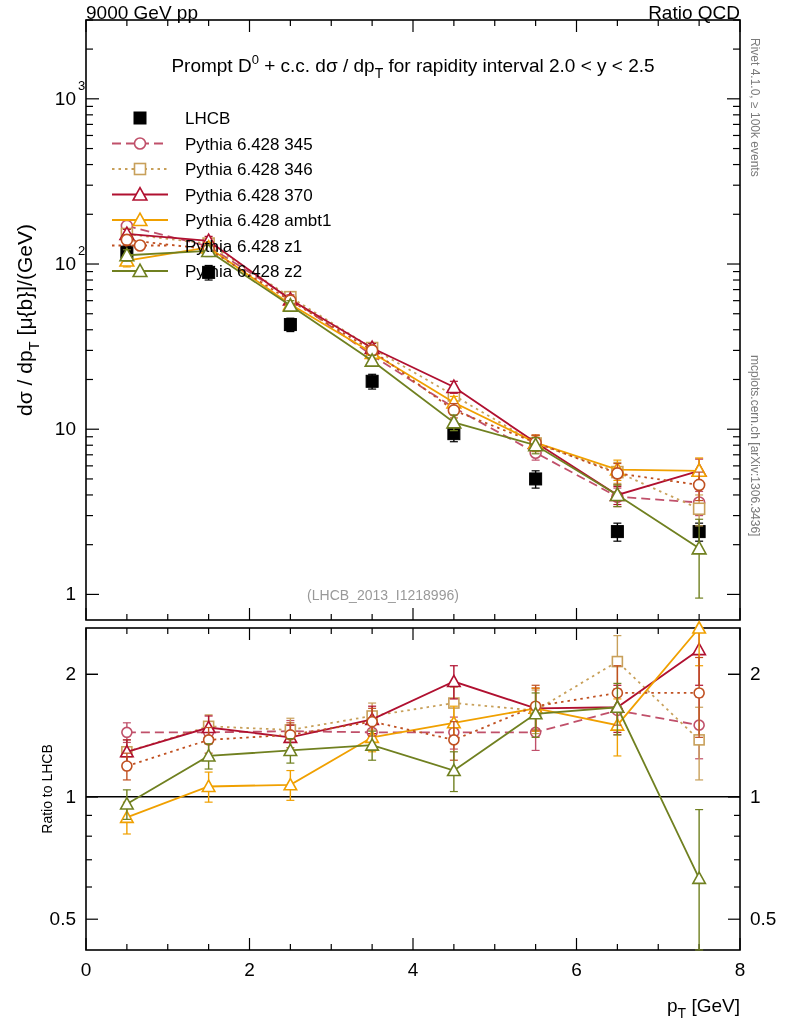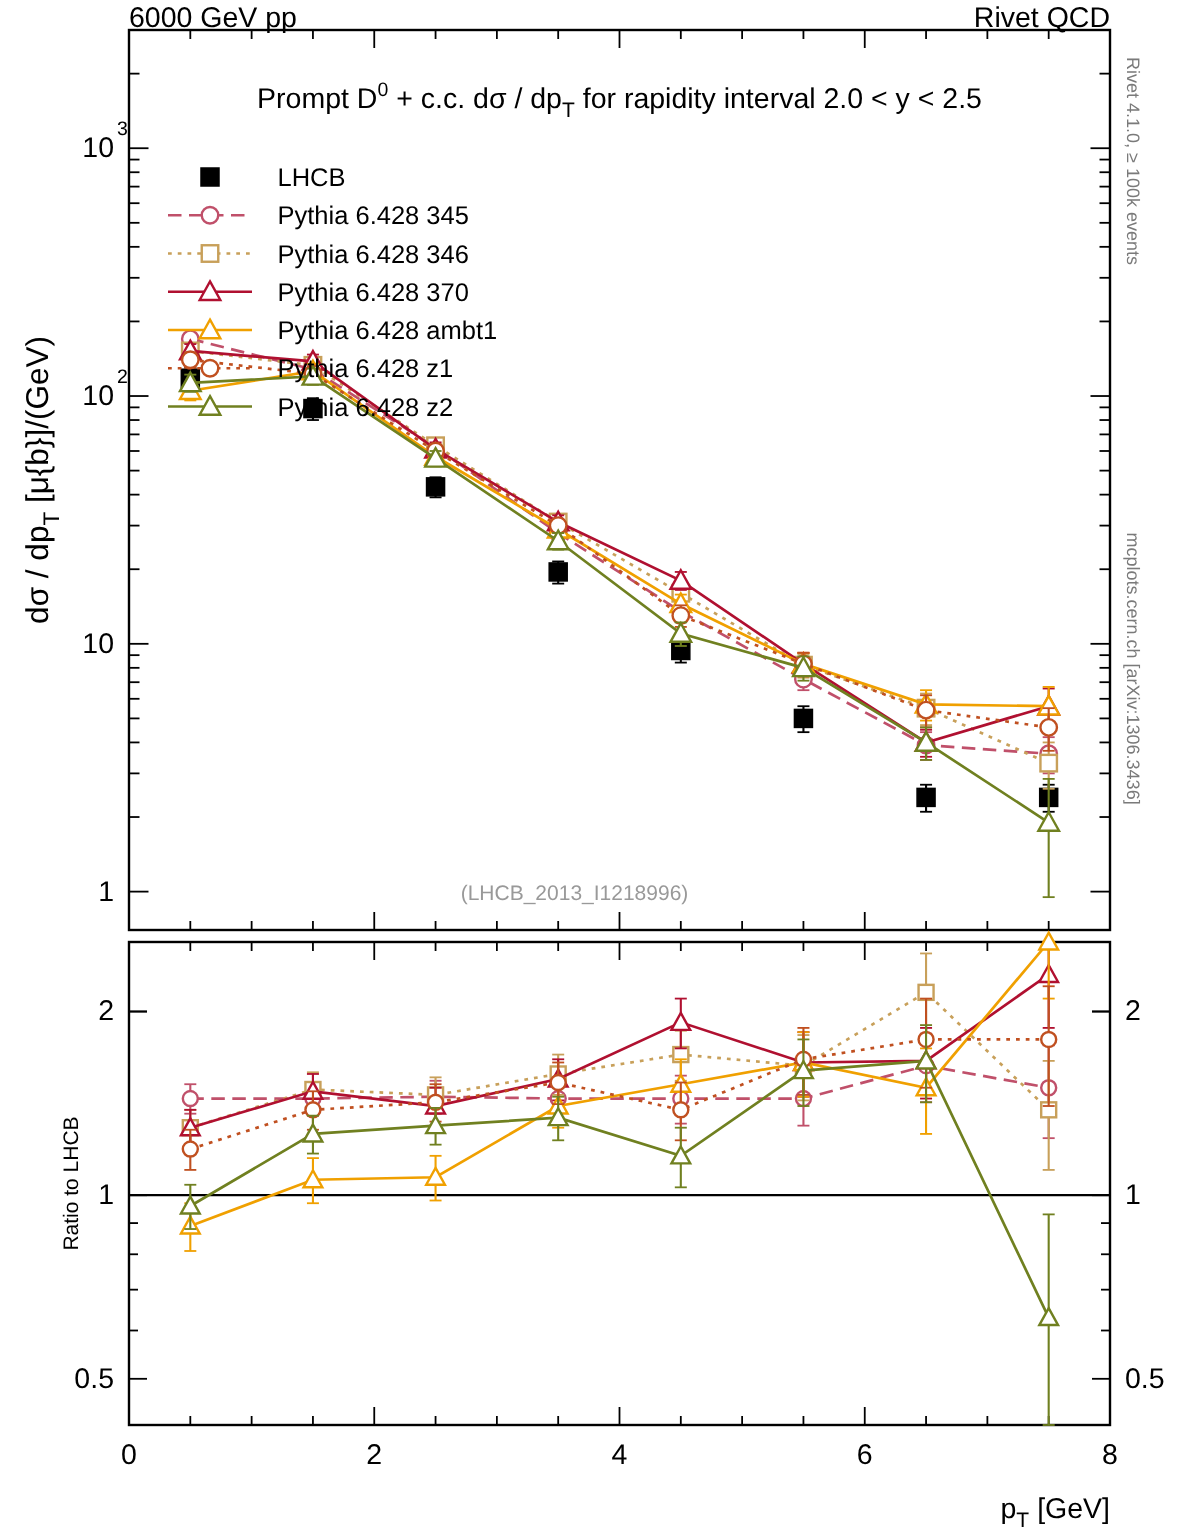--- a/index.html
+++ b/index.html
@@ -15,22 +15,22 @@
   .rot{transform-origin:0 0;white-space:nowrap;}
   .rightnote{font-size:12px;fill:#7a7a7a;color:#7a7a7a;}
   svg{display:block;}
   text{font-family:"Liberation Sans", sans-serif;}
 </style>
 </head>
 <body>
 
 <div id="root">
 
-  <div class="abs hdr" style="left:86px;top:2px;">6000 GeV pp</div>
-  <div class="abs hdr" style="right:46px;top:2px;">Rivet QCD</div>
+  <div class="abs hdr" style="left:86px;top:2px;">9000 GeV pp</div>
+  <div class="abs hdr" style="right:46px;top:2px;">Ratio QCD</div>
 
   <div class="abs rot rightnote" style="left:762px;top:38px;transform:rotate(90deg);">Rivet 4.1.0, ≥ 100k events</div>
   <div class="abs rot rightnote" style="left:762px;top:355px;transform:rotate(90deg);">mcplots.cern.ch [arXiv:1306.3436]</div>
 
   <svg id="fig" width="786" height="1024" viewBox="0 0 786 1024">
       <g>
         <rect x="86" y="20" width="654" height="600" fill="none" stroke="#000" stroke-width="1.6"></rect>
       </g>
       <g>
         <rect x="86" y="628" width="654" height="322" fill="none" stroke="#000" stroke-width="1.6"></rect>

